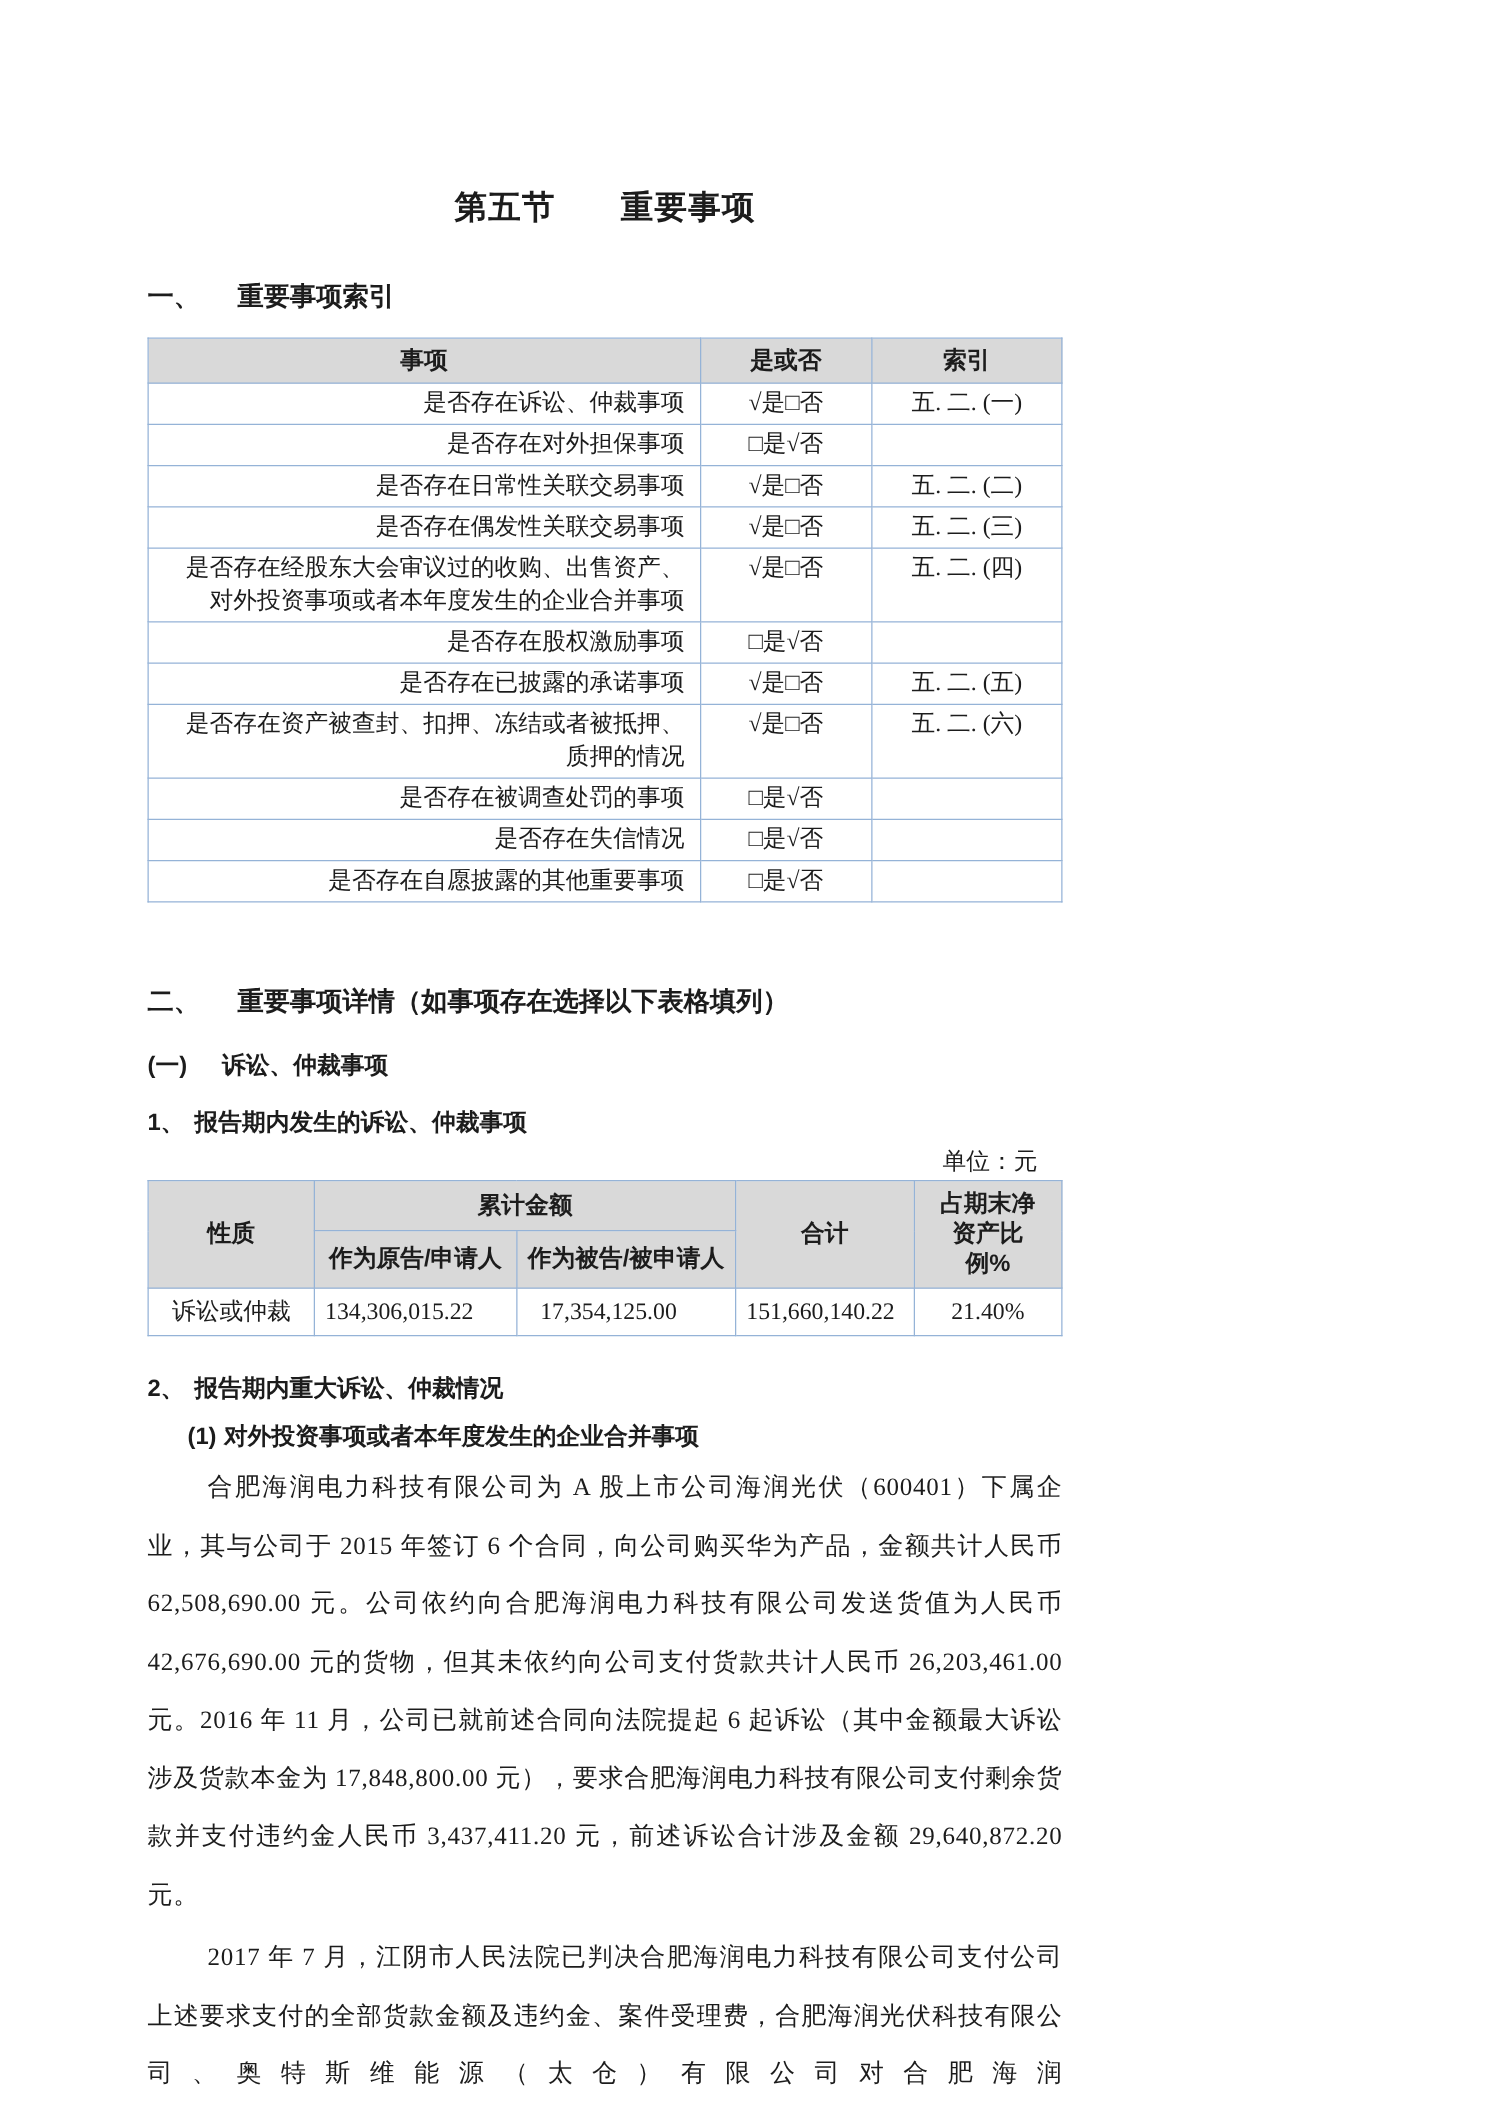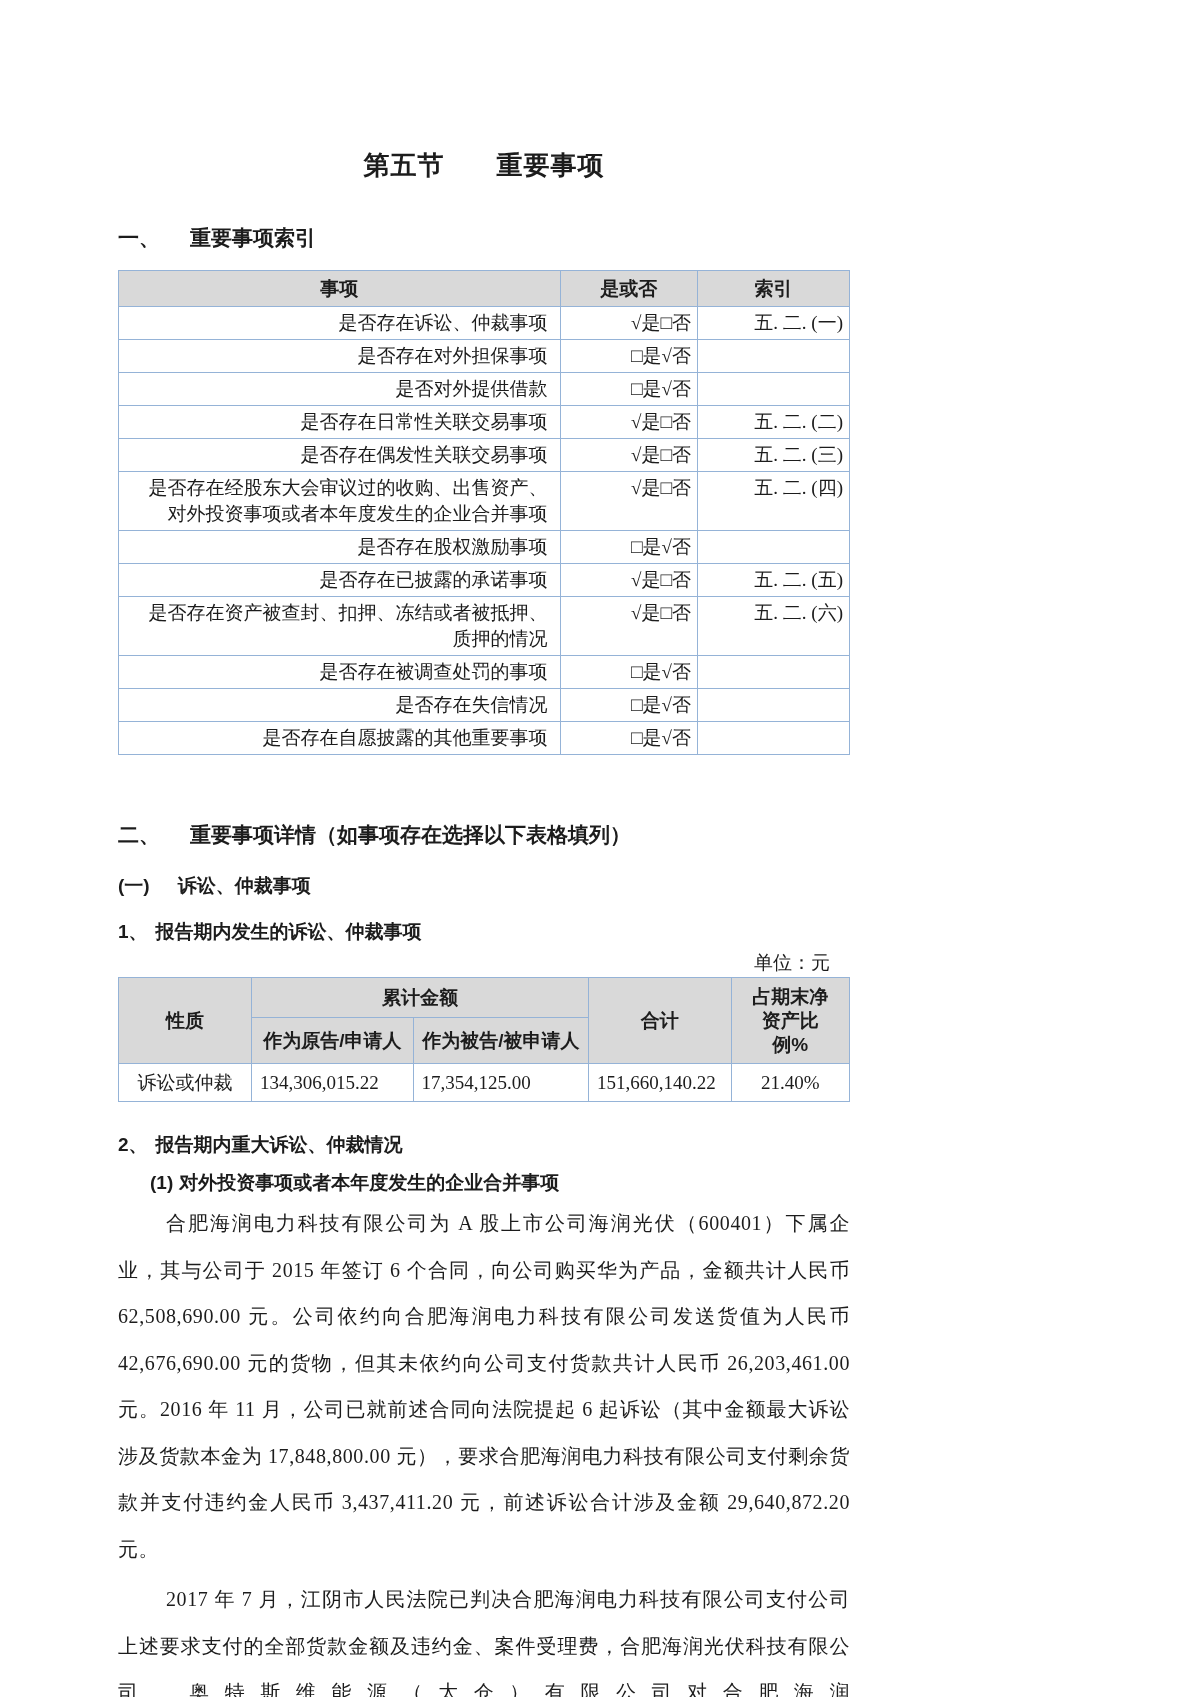--- a/index.html
+++ b/index.html
@@ -69,21 +69,21 @@
     padding: 4px 4px;
   }
   table.idx td {
     border: 1px solid #95b3d7;
     font: 19px/26px "Liberation Serif", serif;
     padding: 3px 6px;
     vertical-align: top;
     background: #ffffff;
   }
   table.idx td.item { text-align: right; padding-left: 13px; padding-right: 12px; }
-  table.idx td.c { text-align: right; }
+  table.idx td.c { text-align: center; }
 
   
   .unit {
     margin-top: 6px;
     text-align: right;
     padding-right: 20px;
     font: 19px/24px "Liberation Serif", serif;
   }
   table.lit {
     width: 100%;
@@ -104,21 +104,21 @@
   table.lit th.wrap2 { padding-left: 18px; padding-right: 18px; }
   table.lit td {
     border: 1px solid #95b3d7;
     font: 19px/26px "Liberation Serif", serif;
     text-align: center;
     padding: 5px 8px;
     height: 38px;
     background: #ffffff;
     vertical-align: middle;
   }
-  table.lit td.num { text-align: left; padding-right: 36px; }
+  table.lit td.num { text-align: center; padding-right: 36px; }
 
   
   p.body-para {
     margin: 4px 0 0 0;
     font: 20px/46.5px "Liberation Serif", serif;
     letter-spacing: 0.6px;
     text-align: justify;
     text-indent: 48px;
   }
   p.p-cut { text-align-last: justify; }
@@ -146,25 +146,20 @@
       </tr>
     </thead>
     <tbody>
       <tr>
         <td class="item">是否存在诉讼、仲裁事项</td>
         <td class="c">√是□否</td>
         <td class="c">五. 二. (一)</td>
       </tr>
       <tr>
         <td class="item">是否存在对外担保事项</td>
-        <td class="c">□是√否</td>
-        <td class="c"></td>
-      </tr>
-      <tr>
-        <td class="item">是否对外提供借款</td>
         <td class="c">□是√否</td>
         <td class="c"></td>
       </tr>
       <tr>
         <td class="item">是否存在日常性关联交易事项</td>
         <td class="c">√是□否</td>
         <td class="c">五. 二. (二)</td>
       </tr>
       <tr>
         <td class="item">是否存在偶发性关联交易事项</td>

